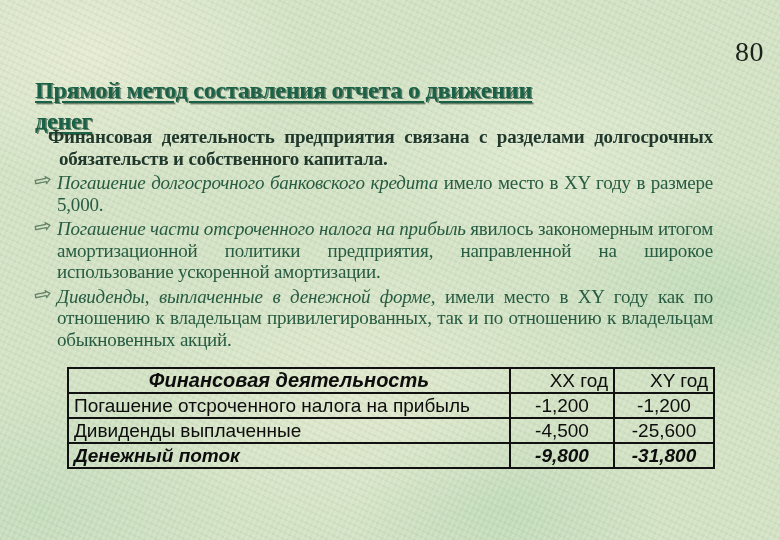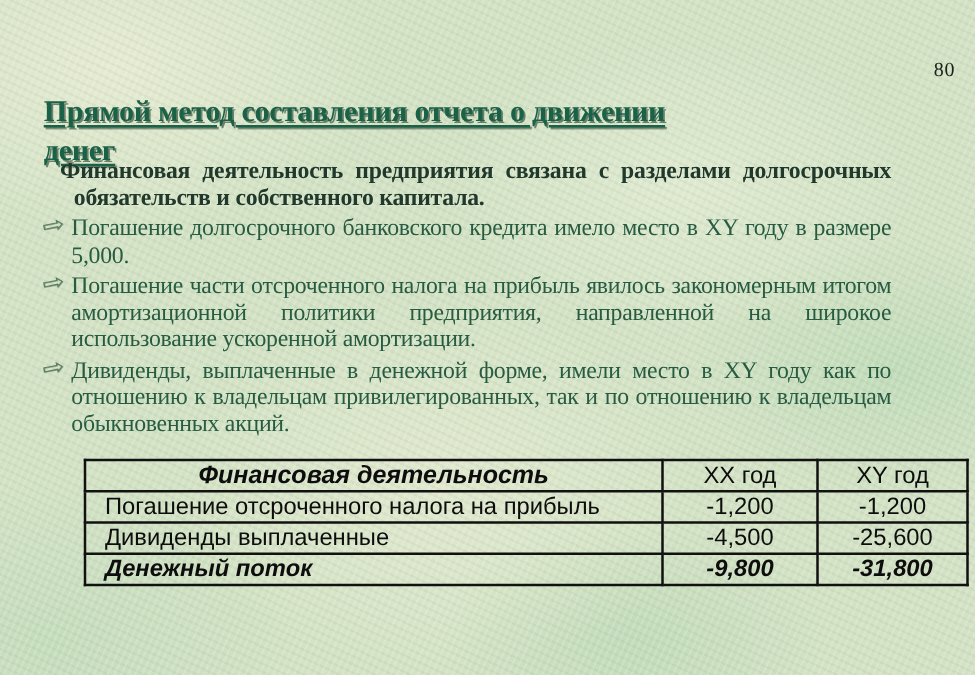--- a/index.html
+++ b/index.html
@@ -13,22 +13,22 @@
       repeating-linear-gradient(115deg, rgba(255,255,255,0.14) 0 2px, rgba(0,0,0,0) 2px 5px),
       repeating-linear-gradient(25deg, rgba(130,165,130,0.10) 0 2px, rgba(0,0,0,0) 2px 6px),
       radial-gradient(ellipse 320px 200px at 12% 10%, rgba(243,241,219,0.60), transparent 65%),
       radial-gradient(ellipse 280px 180px at 70% 28%, rgba(238,242,222,0.45), transparent 65%),
       radial-gradient(ellipse 320px 230px at 45% 72%, rgba(246,242,220,0.40), transparent 65%),
       radial-gradient(ellipse 260px 160px at 92% 55%, rgba(178,214,176,0.55), transparent 65%),
       radial-gradient(ellipse 300px 200px at 5% 95%, rgba(183,215,180,0.50), transparent 65%),
       radial-gradient(ellipse 240px 150px at 65% 95%, rgba(172,210,172,0.45), transparent 65%);
   }
   .page-number{
-    position:absolute; top:48px; right:16px;
-    font-size:16px; color:#1c211c; letter-spacing:0.5px;
+    position:absolute; top:36px; right:16px;
+    font-size:28px; color:#1c211c; letter-spacing:0.5px;
   }
   .title{
     position:absolute; left:35px; top:75px; width:515px;
     margin:0;
     font-size:24px; line-height:31px; font-weight:bold;
     color:#1a6247;
     text-decoration:underline;
     text-decoration-thickness:2px;
     text-underline-offset:3px;
     letter-spacing:-0.2px;
@@ -56,44 +56,44 @@
   }
   .bullet .arrow{
     position:absolute; left:34px; top:-2px;
     font-family:"DejaVu Sans",sans-serif;
     font-size:21px; font-style:normal;
     color:#5d7f63;
     display:inline-block;
     transform:rotate(-11deg) scaleY(0.85);
     text-shadow:0.6px 0.6px 0 rgba(40,70,45,0.4);
   }
-  .bullet .lead{ }
+  .bullet .lead{ font-style:italic; }
   .fin-table{
     position:absolute; left:67px; top:367px;
     border-collapse:collapse;
     font-family:"Liberation Sans","DejaVu Sans",sans-serif;
     font-size:19px;
     color:#0d0d0d;
     table-layout:fixed;
   }
   .fin-table th,.fin-table td{
     border:2px solid #111111;
-    padding:0 15px;
+    padding:0 5px;
     height:23px;
     overflow:hidden;
     white-space:nowrap;
   }
   .fin-table .c1{width:430px;}
   .fin-table .c2{width:92px;}
   .fin-table .c3{width:88px;}
   .fin-table th.c1{
     text-align:center; font-weight:bold; font-style:italic; font-size:20px;
   }
   .fin-table th.c2,.fin-table th.c3{
-    text-align:center; font-weight:normal;
+    text-align:right; font-weight:normal;
   }
   .fin-table td{ text-align:left; }
   .fin-table td.num{ text-align:center; }
   .fin-table tr.total td{ font-weight:bold; font-style:italic; }
 </style>
 </head>
 <body>
 
 <div class="slide">
 

